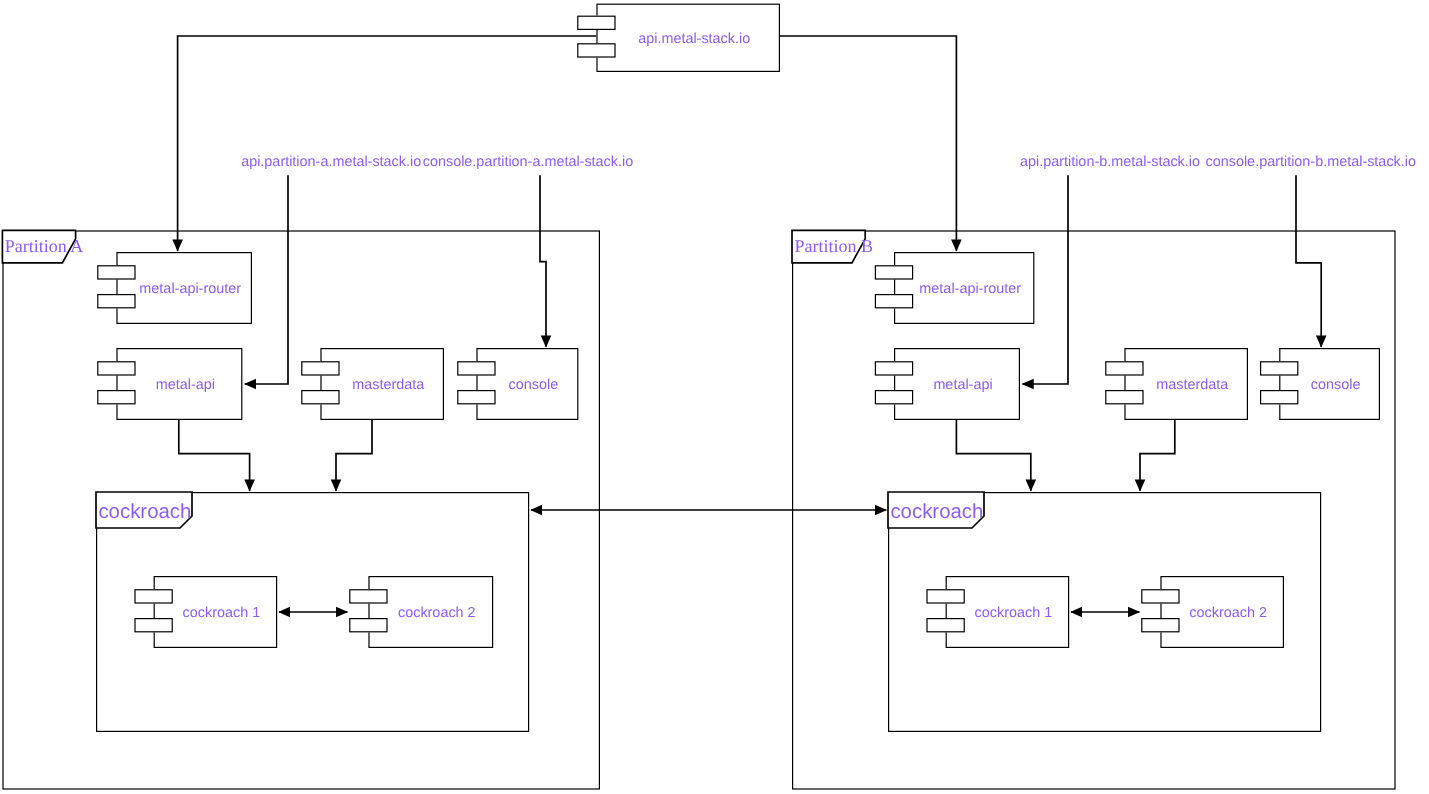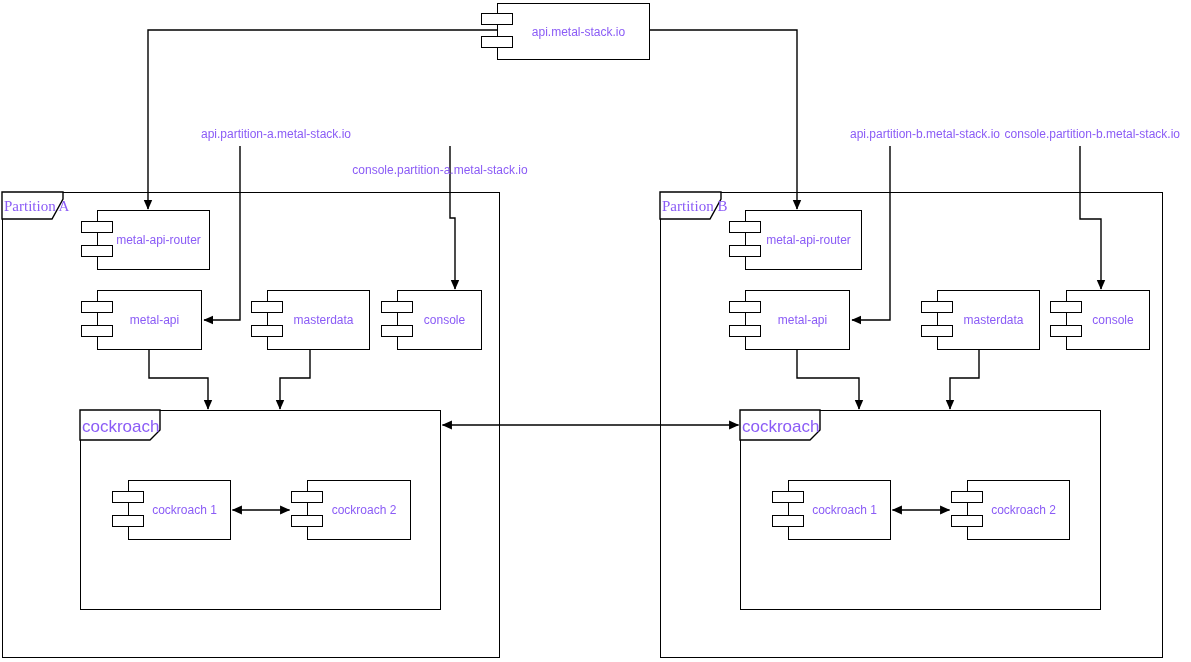--- a/index.html
+++ b/index.html
@@ -108,21 +108,21 @@
     </g>
   </svg>
 
   <div class="component" style="left:497px;top:3px;width:153px;height:57px;">
     <div class="ctab root-ctab t1"></div>
     <div class="ctab root-ctab t2"></div>
     <span class="label">api.metal-stack.io</span>
   </div>
 
   <div class="dns-label" style="left:148px;top:127px;margin-left:28px;">api.partition-a.metal-stack.io</div>
-  <div class="dns-label" style="left:340px;top:127px;margin-top:36px;">console.partition-a.metal-stack.io</div>
+  <div class="dns-label" style="left:340px;top:127px;">console.partition-a.metal-stack.io</div>
   <div class="dns-label" style="left:797px;top:127px;margin-left:28px;">api.partition-b.metal-stack.io</div>
   <div class="dns-label" style="left:980px;top:127px;text-align:right;">console.partition-b.metal-stack.io</div>
 
   <div class="frame-title partition-title" style="left:4px;top:197px;">Partition A</div>
   <div class="frame-title partition-title" style="left:662px;top:197px;">Partition B</div>
   <div class="frame-title cockroach-title" style="left:82px;top:417px;">cockroach</div>
   <div class="frame-title cockroach-title" style="left:742px;top:417px;">cockroach</div>
 
   <div class="component" style="left:97px;top:210px;width:113px;height:60px;">
     <div class="ctab t1"></div>

